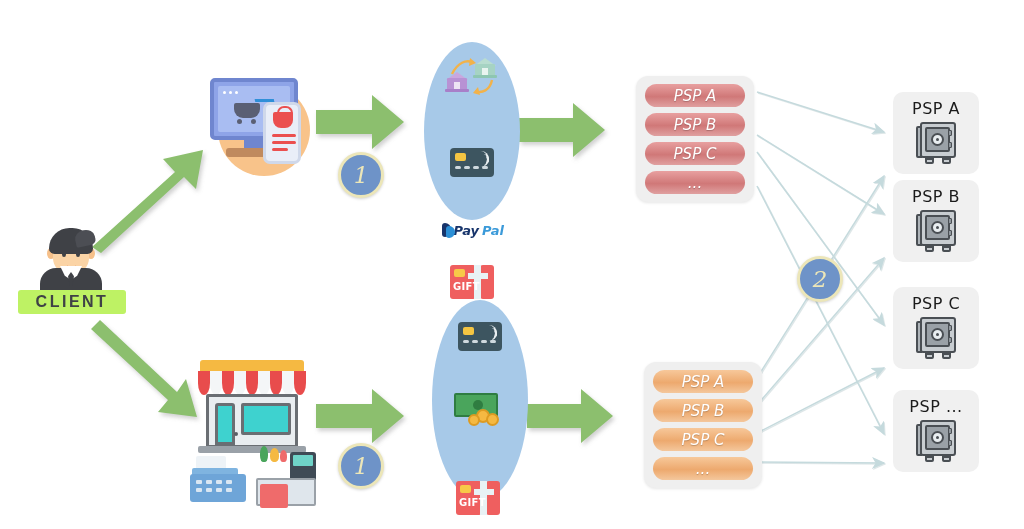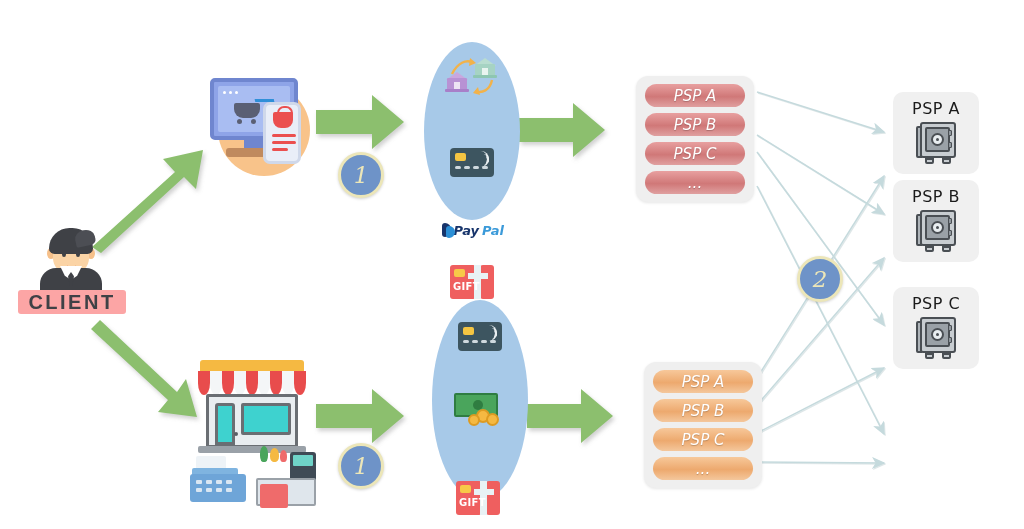--- a/index.html
+++ b/index.html
@@ -26,23 +26,23 @@
   .cl-eye{position:absolute;top:16px;width:4px;height:5px;background:#3f4146;border-radius:50%;}
   .cl-eye.l{left:9px;} .cl-eye.r{left:23px;}
   .cl-mouth{position:absolute;left:14px;top:26px;width:9px;height:5px;
            border-bottom:2px solid #e08a6a;border-radius:0 0 9px 9px;}
   .cl-body{position:absolute;left:0;top:40px;width:62px;height:26px;background:#3f4146;
            border-radius:16px 16px 3px 3px;}
   .cl-collar{position:absolute;left:20px;top:38px;width:22px;height:14px;background:#ffffff;
            clip-path:polygon(0 0,100% 0,78% 70%,50% 100%,22% 70%);}
   .cl-tie{position:absolute;left:28px;top:44px;width:6px;height:14px;background:#3f4146;
            clip-path:polygon(50% 0,100% 30%,70% 100%,30% 100%,0 30%);}
-  #client-label{position:absolute;left:0;top:62px;width:108px;height:24px;background:#fca5a5;
+  #client-label{position:absolute;left:0;top:62px;width:108px;height:24px;background:#bef264;
            border-radius:3px;display:flex;align-items:center;justify-content:center;
-           font-weight:bold;font-size:20px;letter-spacing:2.5px;color:#3f4146;}
+           font-weight:bold;font-size:16px;letter-spacing:2.5px;color:#3f4146;}
 
   
   .channel{position:absolute;}
 
   
   #ec-circle{position:absolute;left:18px;top:12px;width:92px;height:92px;border-radius:50%;
       background:#f8c38a;}
   #ec-monitor{position:absolute;left:10px;top:6px;width:88px;height:62px;background:#8ea4e8;
       border:4px solid #6f86cf;border-radius:5px;box-sizing:border-box;}
   #ec-screen{position:absolute;left:4px;top:4px;right:4px;bottom:4px;background:#a9bdf2;border-radius:2px;}
@@ -463,18 +463,31 @@
         <span class="outer"></span>
         <span class="inner"></span>
         <span class="dial"></span>
       <span class="knob" style="top:8px;"></span>
         <span class="knob" style="top:20px;"></span>
       <span class="leg" style="left:9px;"></span>
         <span class="leg" style="left:26px;"></span>
     </span>
   </div>
 
+  <div class="psp-box" style="left:893px;top:390px;">
+    <span class="psp-box-label">PSP ...</span>
+    <span class="safe">
+      <span class="side"></span>
+        <span class="outer"></span>
+        <span class="inner"></span>
+        <span class="dial"></span>
+      <span class="knob" style="top:8px;"></span>
+        <span class="knob" style="top:20px;"></span>
+      <span class="leg" style="left:9px;"></span>
+        <span class="leg" style="left:26px;"></span>
+    </span>
+  </div>
 
   <div class="badge" style="left:338px;top:152px;">1</div>
   <div class="badge" style="left:338px;top:443px;">1</div>
   <div class="badge" style="left:797px;top:256px;">2</div>
 
 </div>
 
 </body></html>

